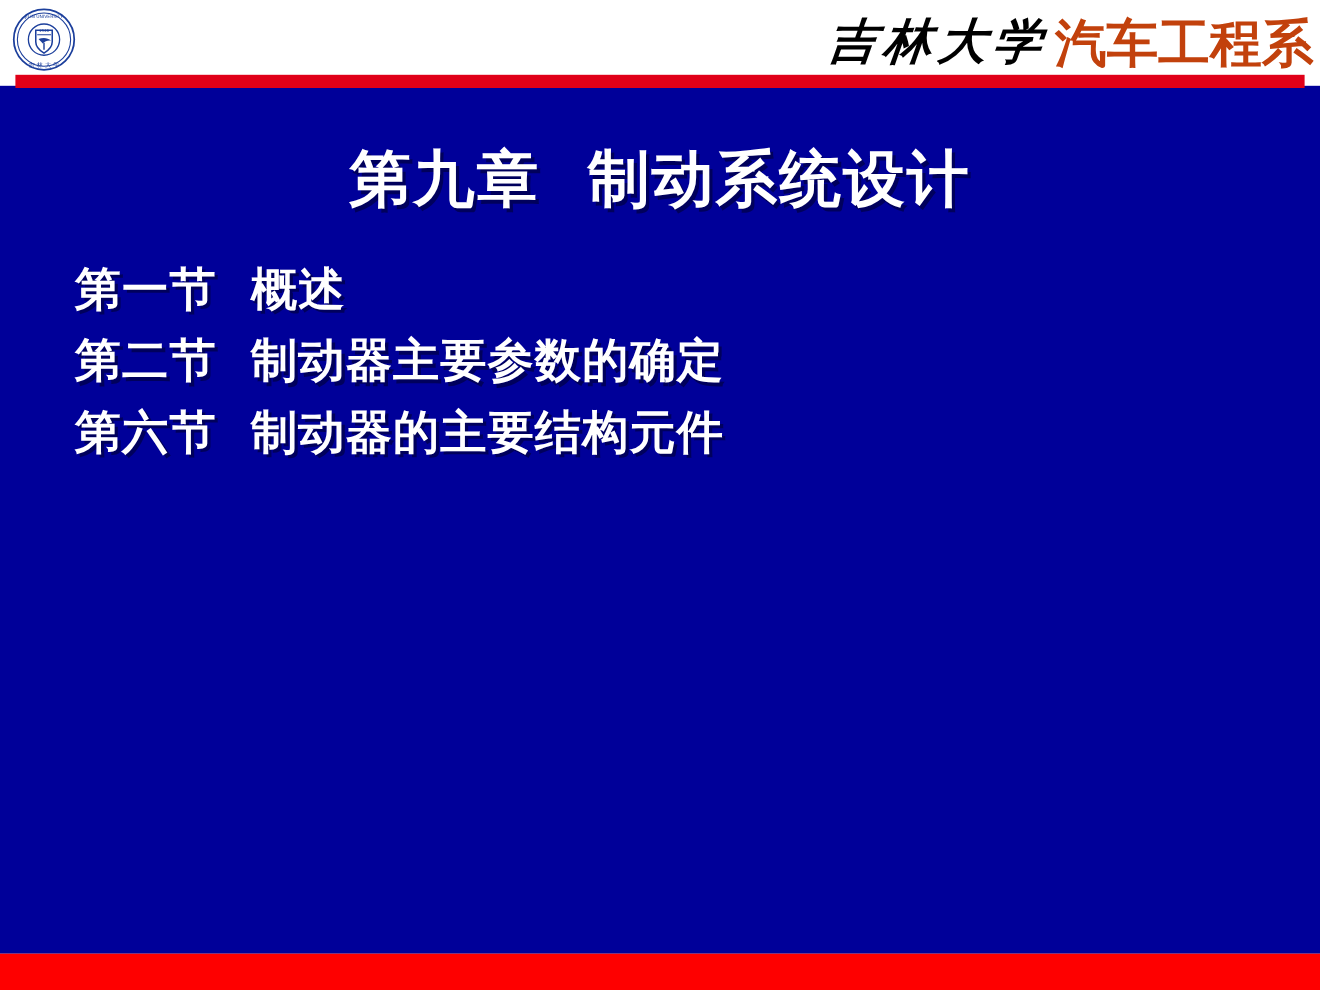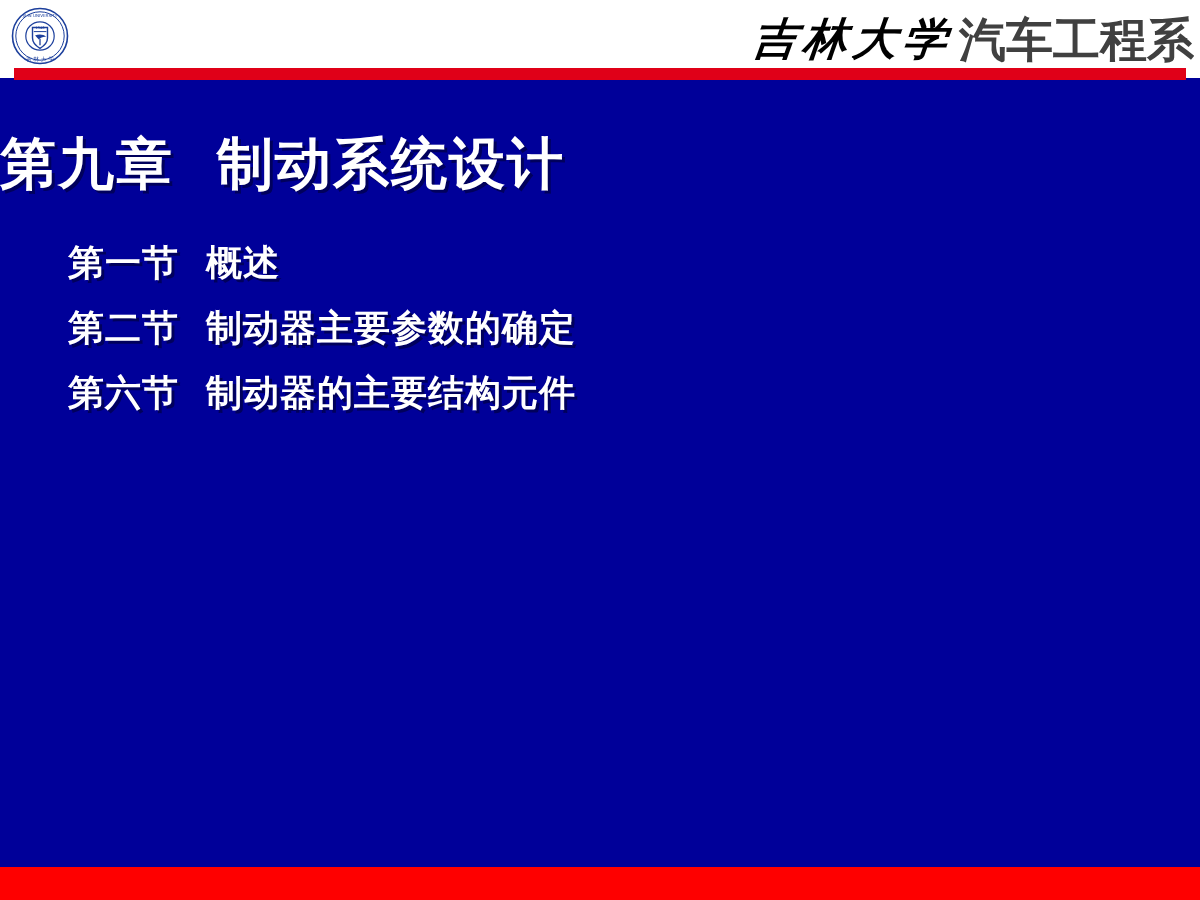--- a/index.html
+++ b/index.html
@@ -59,21 +59,21 @@
     color: #000000;
     letter-spacing: 6px;
     transform: skewX(-6deg);
     line-height: 1;
     padding-right: 6px;
   }
   .header-bold {
     font-family: "DejaVu Sans", "Liberation Sans", sans-serif;
     font-size: 47px;
     font-weight: 700;
-    color: #404040;
+    color: #c2410c;
     letter-spacing: 0px;
     line-height: 1;
   }
 
   
   .header-rule {
     position: absolute;
     left: 14px;
     top: 68px;
     width: 1172px;
@@ -101,41 +101,42 @@
     height: 33px;
     background: #fe0000;
   }
 
   
   .slide-title {
     position: absolute;
     left: 0;
     top: 133px;
     width: 1200px;
+    text-align: center;
     color: #ffffff;
     font-family: "DejaVu Sans", "Liberation Sans", sans-serif;
     font-size: 56px;
     font-weight: 700;
     letter-spacing: 2px;
     line-height: 1.1;
     text-shadow: 3px 3px 0 #00005c;
     white-space: pre;
   }
 
   
   .section-list {
     position: absolute;
     left: 68px;
     top: 230px;
     width: 1100px;
   }
   .section-line {
     color: #ffffff;
     font-family: "DejaVu Sans", "Liberation Sans", sans-serif;
-    font-size: 36px;
+    font-size: 42px;
     font-weight: 700;
     line-height: 65px;
     height: 65px;
     letter-spacing: 1px;
     text-shadow: 3px 3px 0 #00005c;
     white-space: pre;
   }
 </style>
 </head>
 <body>

